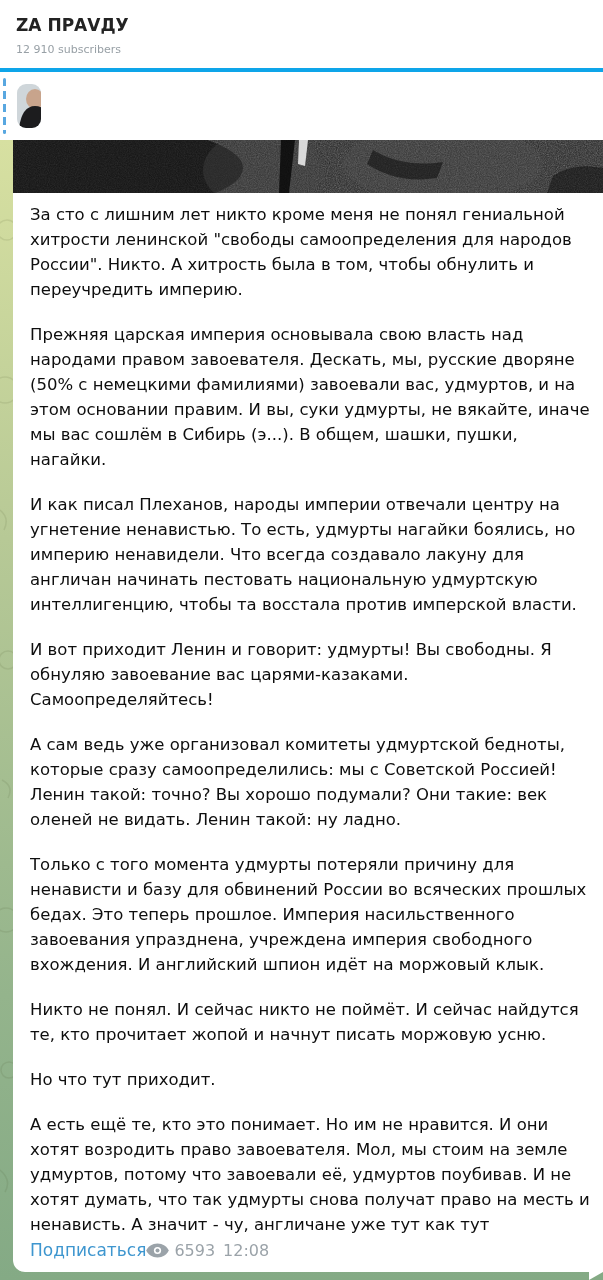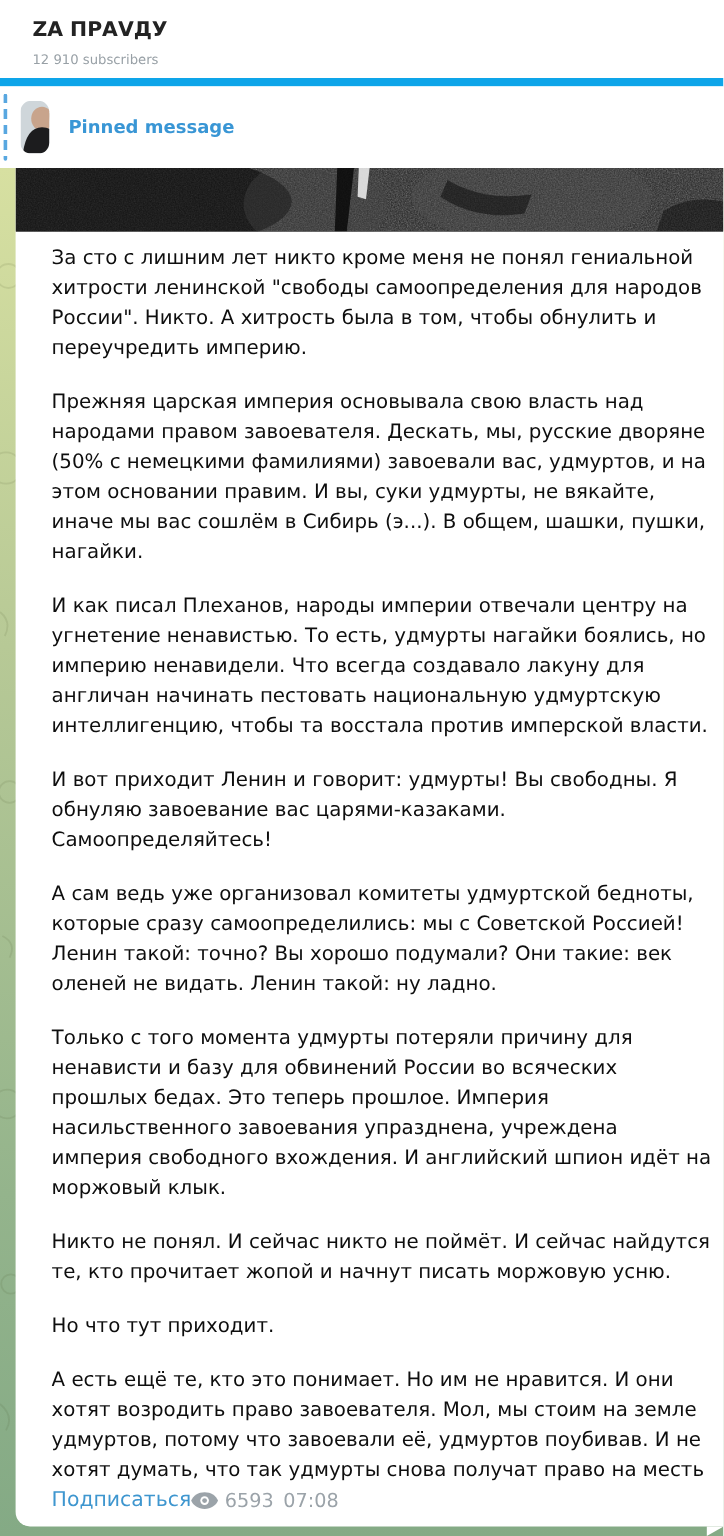--- a/index.html
+++ b/index.html
@@ -1,21 +1,21 @@
 <!DOCTYPE html>
 <html><head>
 <meta charset="utf-8">
 <style>
   * { margin:0; padding:0; box-sizing:border-box; }
   html,body { width:603px; background:#fff; }
   body { font-family:"DejaVu Sans","Liberation Sans",sans-serif; }
   .screen { position:relative; width:603px; height:1280px; overflow:hidden; background:#fff; }
 
   
-  .chat-header { height:72px; background:#fff; border-bottom:7px solid #0ea5e9; padding:13px 16px 0 27px; }
+  .chat-header { height:72px; background:#fff; border-bottom:4px solid #0ea5e9; padding:13px 16px 0 16px; }
   .chat-title { font-size:17px; font-weight:bold; color:#232323; line-height:24px; }
   .chat-subtitle { font-size:11px; color:#98a0a6; line-height:22px; margin-top:2px; }
 
   
   .pinned-bar { position:relative; height:68px; background:#fff; display:flex; align-items:center; padding-left:17px; overflow:hidden; }
   .pinned-dash { position:absolute; left:3px; top:6px; bottom:6px; width:3px; border-radius:2px;
     background:repeating-linear-gradient(to bottom,#58a7e0 0px,#58a7e0 8px,transparent 8px,transparent 13px); }
   .pinned-avatar { width:24px; height:44px; border-radius:9px; overflow:hidden; flex:none;font-weight:bold; }
   .pinned-texts { margin-left:16px; min-width:0; flex:1; }
   .pinned-title { font-size:15px; font-weight:bold; color:#3996d5; line-height:20px; }
@@ -28,21 +28,21 @@
   .bg-doodles { position:absolute; left:0; top:0; width:100%; height:100%; }
 
   .bubble { position:relative; margin-left:13px; width:590px; height:1132px; background:#fff;
     border-radius:0 0 0 12px; display:flex; flex-direction:column; overflow:hidden; }
   .bubble-tail { position:absolute; right:0; bottom:0; width:0; height:0;
     border-top:8px solid #fff; border-right:14px solid transparent; }
 
   .msg-photo { height:53px; flex:none; background:#1e1e1e; overflow:hidden; }
   .msg-photo svg { display:block; width:100%; height:100%; }
 
-  .msg-body { flex:1; display:flex; flex-direction:column; padding:9px 10px 8px 30px; overflow:hidden; }
+  .msg-body { flex:1; display:flex; flex-direction:column; padding:9px 10px 8px 17px; overflow:hidden; }
   .msg-text-wrap { flex:1; overflow:hidden; }
   .msg-para { font-size:16.5px; line-height:25px; color:#0e0e0e; margin:0 0 20px 0; }
 
   .msg-footer { flex:none; display:flex; align-items:flex-end; padding:6px 2px 4px 0; }
   .subscribe-link { font-size:17px; color:#3e96cf; cursor:pointer; }
   .msg-meta { display:flex; align-items:center; gap:8px; color:#9ba3a9; font-size:16px; }
   .views-group { display:flex; align-items:center; gap:5px; }
   .eye-icon svg { display:block; }
 </style>
 </head>
@@ -61,21 +61,20 @@
       <svg width="44" height="44" viewBox="0 0 44 44">
         <rect width="44" height="44" fill="#cfd6da"></rect>
         <rect x="24" y="4" width="20" height="36" fill="#e9edef"></rect>
         <text x="27" y="30" font-size="13" fill="#b9c2c7" font-family="DejaVu Sans, sans-serif">oN</text>
         <ellipse cx="18" cy="15" rx="9" ry="10" fill="#c8a48c"></ellipse>
         <path d="M11 12 q7 -8 14 -1 l-1 6 q-7 5 -13 0 z" fill="#c8a48c"></path>
         <path d="M2 44 q3 -22 16 -22 q14 0 17 22 z" fill="#1c1c1e"></path>
       </svg>
     </div>
     <div class="pinned-texts">
-      <div class="pinned-title">Pinned message</div>
     </div>
   </div>
 
   <div class="chat-area">
     <svg class="bg-doodles" viewBox="0 0 603 1140" preserveAspectRatio="none">
       <g fill="none" stroke="rgba(60,70,30,0.10)" stroke-width="1.5">
         <circle cx="7" cy="90" r="10"></circle>
         <circle cx="5" cy="250" r="13"></circle>
         <path d="M0 370 q10 8 4 20"></path>
         <circle cx="8" cy="520" r="9"></circle>
@@ -127,21 +126,21 @@
             <span class="views-group">
               <span class="eye-icon">
                 <svg width="23" height="15" viewBox="0 0 23 15">
                   <path d="M11.5 0.5 C6.3 0.5 1.9 3.4 0.3 7.5 C1.9 11.6 6.3 14.5 11.5 14.5 C16.7 14.5 21.1 11.6 22.7 7.5 C21.1 3.4 16.7 0.5 11.5 0.5 Z" fill="#9ba3a9"></path>
                   <circle cx="11.5" cy="7.5" r="3.6" fill="#ffffff"></circle>
                   <circle cx="11.5" cy="7.5" r="2" fill="#9ba3a9"></circle>
                 </svg>
               </span>
               <span>6593</span>
             </span>
-            <span>07:08</span>
+            <span>12:08</span>
           </span>
         </div>
       </div>
     </div>
 
     <div class="bubble-tail"></div>
   </div>
 
 </div>
 

